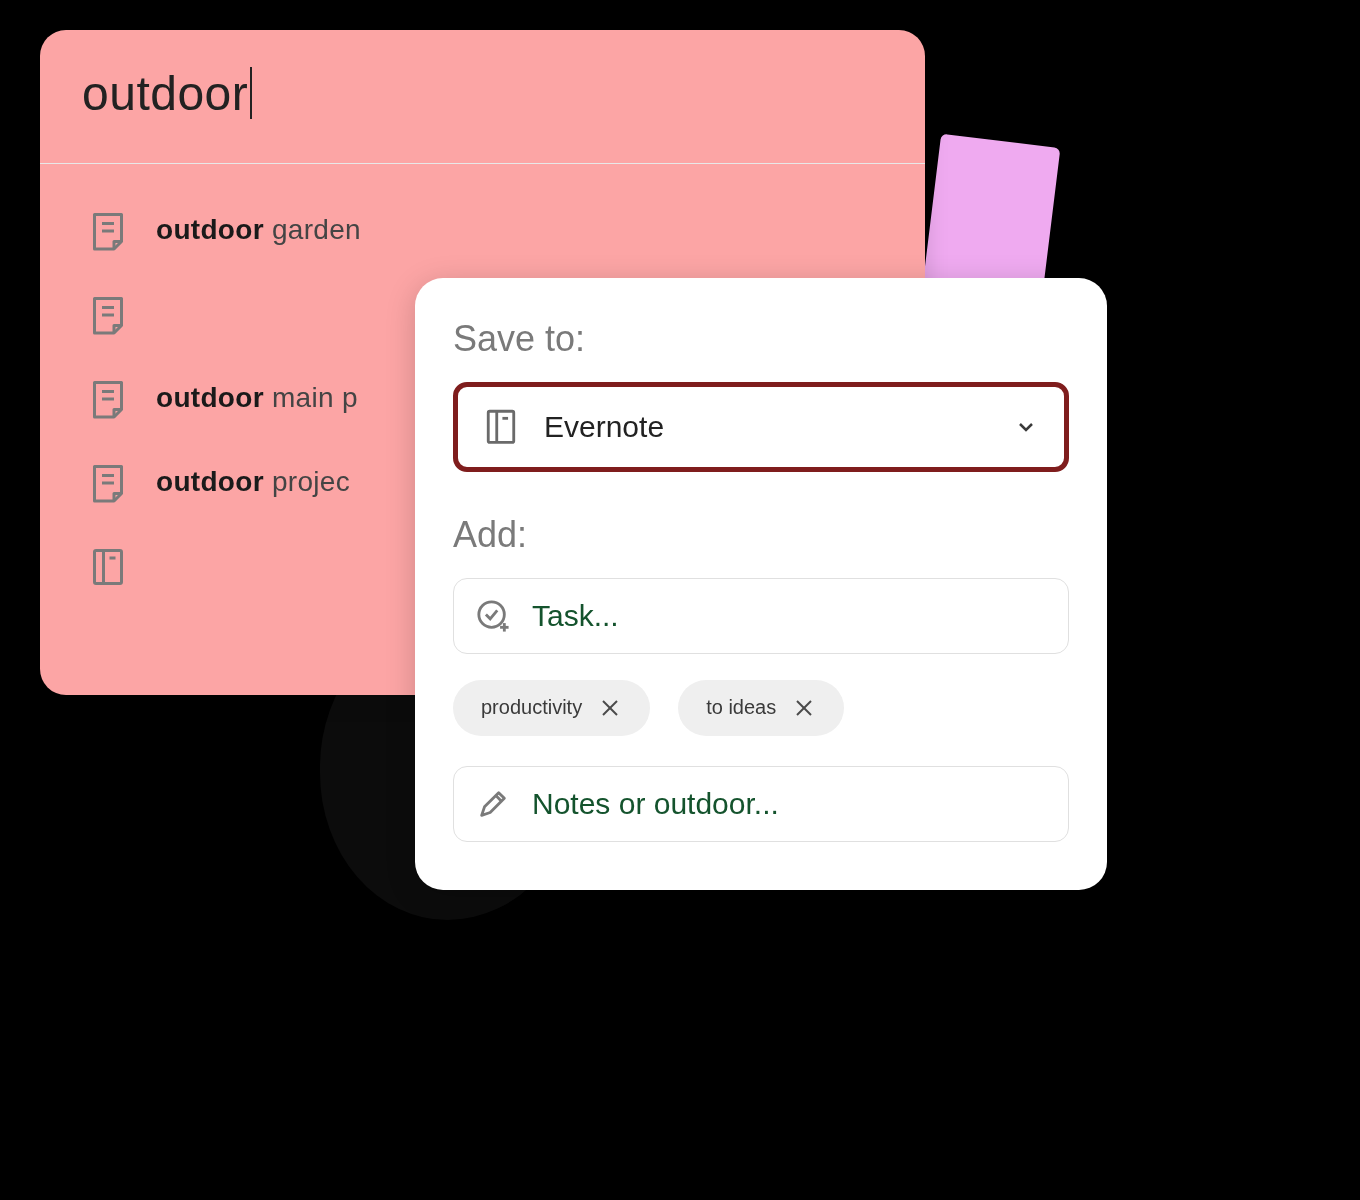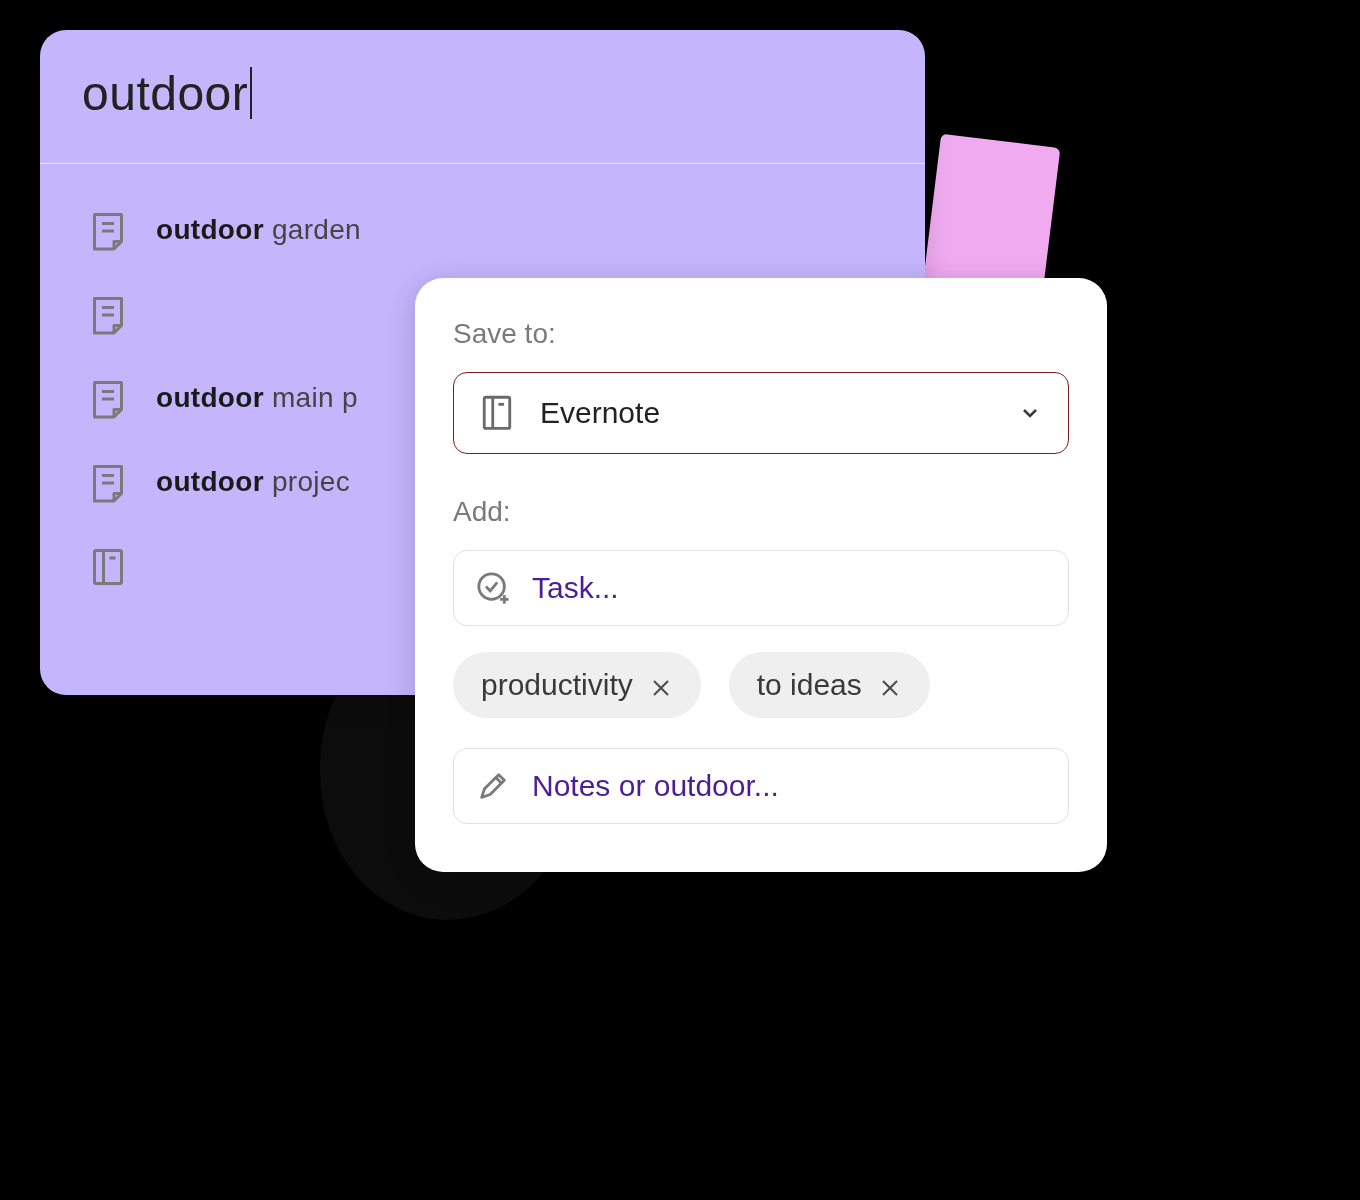--- a/index.html
+++ b/index.html
@@ -29,21 +29,21 @@
       height: 300px;
       background: #0c0c0c;
       border-radius: 50% 48% 52% 50% / 50% 48% 52% 50%;
     }
     .search-panel {
       position: absolute;
       top: 30px;
       left: 40px;
       width: 885px;
       height: 665px;
-      background: #c4b5fd;
+      background: #fca5a5;
       border-radius: 26px;
       box-shadow: 0 4px 24px rgba(0,0,0,0.15);
       overflow: hidden;
     }
     .search-input-wrap {
       padding: 36px 42px 40px 42px;
       border-bottom: 1px solid #e8e8e8;
     }
     .search-input-display {
       font-size: 48px;
@@ -92,28 +92,28 @@
       position: absolute;
       top: 278px;
       left: 415px;
       width: 692px;
       background: #fff;
       border-radius: 28px;
       box-shadow: 0 6px 30px rgba(0,0,0,0.18);
       padding: 40px 38px 48px 38px;
     }
     .section-label {
-      font-size: 28px;
+      font-size: 36px;
       color: #7a7a7a;
       margin-bottom: 22px;
     }
     .notebook-select {
       display: flex;
       align-items: center;
-      border: 1px solid #7f1d1d;
+      border: 5px solid #7f1d1d;
       border-radius: 14px;
       padding: 20px 26px;
       gap: 26px;
       cursor: pointer;
       margin-bottom: 42px;
     }
     .notebook-select .nb-icon {
       width: 34px;
       height: 40px;
       flex-shrink: 0;
@@ -136,36 +136,35 @@
       gap: 22px;
       margin-bottom: 26px;
     }
     .input-row .row-icon {
       width: 34px;
       height: 34px;
       flex-shrink: 0;
     }
     .placeholder-text {
       font-size: 30px;
-      color: #4c1d95;
+      color: #14532d;
     }
     .tag-chips {
       display: flex;
       gap: 28px;
       margin-bottom: 30px;
       margin-top: 4px;
     }
     .chip {
       display: inline-flex;
-      align-items: center;
       gap: 16px;
       background: #efefef;
       border-radius: 40px;
       padding: 16px 28px;
-      font-size: 30px;
+      font-size: 20px;
       color: #3a3a3a;
       cursor: pointer;
     }
     .chip .x {
       width: 24px;
       height: 24px;
     }
   </style>
 </head>
 <body>

